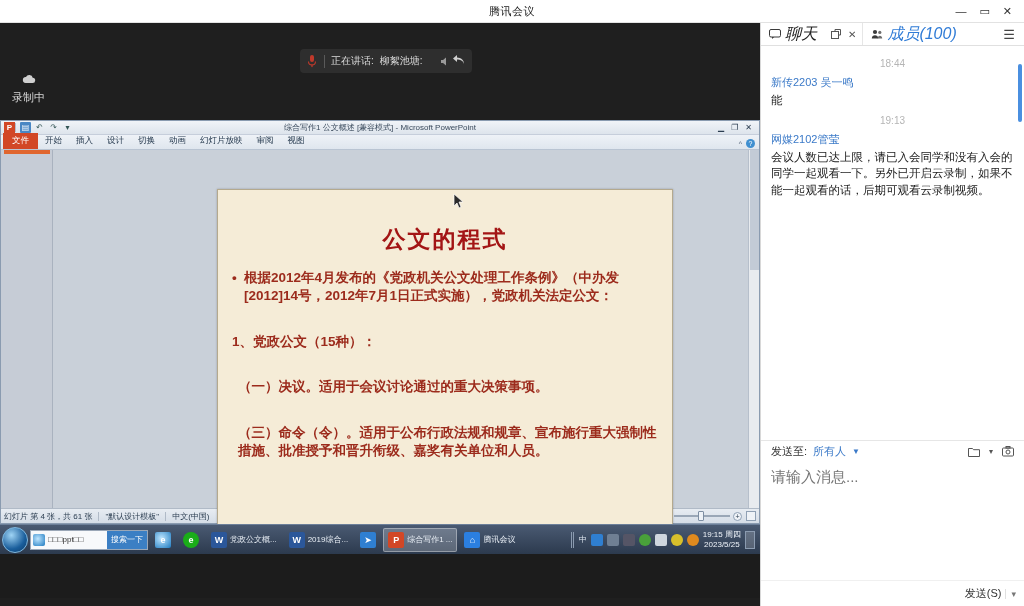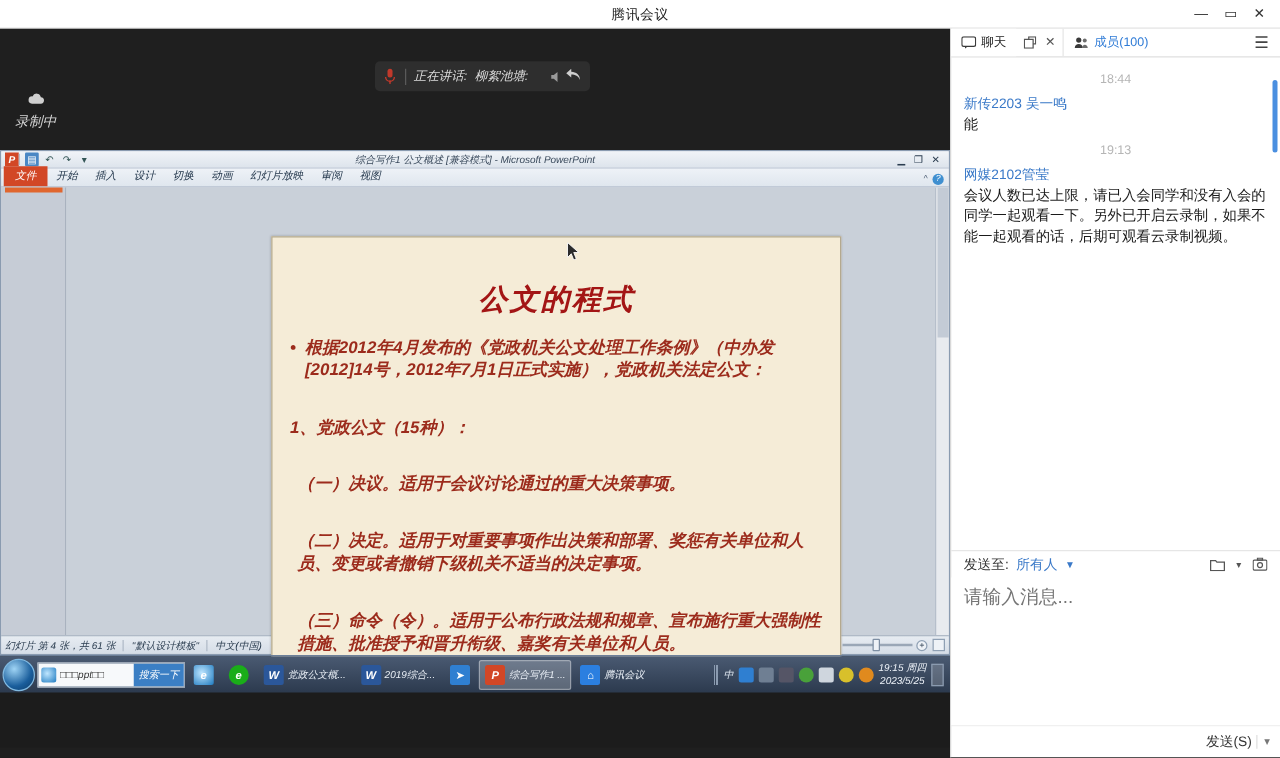--- a/index.html
+++ b/index.html
@@ -20,21 +20,20 @@
   .tm-winbtns {
     position: absolute; right: 4px; top: 0; height: 23px;
     display: flex; align-items: center; gap: 13px; padding-right: 8px;
   }
   .tm-winbtn { font-size: 11px; color: #333; line-height: 1; cursor: default; }
 
   
   .tm-body {
     position: absolute; left: 0; top: 23px; width: 760px; height: 505px;
     background: #1f1f1f;
-    font-style: italic;
   }
   .speak-pill {
     position: absolute; left: 300px; top: 26px; width: 172px; height: 24px;
     background: #2e2e2e; border-radius: 4px;
     display: flex; align-items: center; padding: 0 6px; gap: 6px;
   }
   .speak-mic { width: 12px; height: 14px; position: relative; flex: none; }
   .speak-divider { width: 1px; height: 13px; background: #5a5a5a; flex: none; }
   .speak-text { font-size: 10px; color: #dcdcdc; white-space: nowrap; }
   .speak-icons { margin-left: auto; display: flex; align-items: center; gap: 3px; }
@@ -200,22 +199,23 @@
   
   .chat-panel {
     position: absolute; left: 760px; top: 23px; width: 264px; height: 583px;
     background: #fff; border-left: 1px solid #d8d8d8; display: flex; flex-direction: column;
   }
   .chat-tabs {
     height: 23px; display: flex; align-items: stretch; border-bottom: 1px solid #e0e0e0;
     background: #fff; position: relative;
   }
   .chat-tab {
-    display: flex; align-items: center; gap: 4px; padding: 0 8px; font-size: 10px; color: #222;
+    display: flex; align-items: center; gap: 4px; padding: 0 8px; font-size: 16px; color: #222;
     position: relative;
+    font-style: italic;
   }
   .chat-tab.active { background: #fff; }
   .chat-tab.active::after {
     content: ""; position: absolute; left: 0; right: 0; bottom: -1px; height: 2px; background: transparent;
   }
   .chat-tab.members { border-left: 1px solid #e6e6e6; color: #2f7bd6; }
   .tab-ctrl { display: flex; align-items: center; gap: 7px; padding: 0 6px; color: #555; font-size: 10px; }
   .ham { margin-left: auto; padding: 0 9px; display: flex; align-items: center; font-size: 13px; color: #444; }
 
   .chat-scroll { flex: 1; position: relative; overflow: hidden; padding: 6px 10px 0 10px; }
@@ -341,21 +341,20 @@
         <div class="ppt-slidepane">
           <div class="slide">
             <div class="slide-title">公文的程式</div>
             <div class="slide-body">
               <div class="slide-li">
                 <span class="bullet">•</span>
                 <span class="txt">根据2012年4月发布的《党政机关公文处理工作条例》（中办发[2012]14号，2012年7月1日正式实施），党政机关法定公文：</span>
               </div>
               <div class="slide-p">1、党政公文（15种）：</div>
               <div class="slide-p hang">（一）决议。适用于会议讨论通过的重大决策事项。</div>
-              <div class="slide-p hang">（二）决定。适用于对重要事项作出决策和部署、奖惩有关单位和人员、变更或者撤销下级机关不适当的决定事项。</div>
               <div class="slide-p hang">（三）命令（令）。适用于公布行政法规和规章、宣布施行重大强制性措施、批准授予和晋升衔级、嘉奖有关单位和人员。</div>
             </div>
           </div>
           <div class="slide-cursor">
             <svg width="12" height="14" viewBox="0 0 12 14">
                 <path d="M1 0l9 8H6l2 5-2 1-2-5-3 3z" fill="#2b2b2b" stroke="#fff" stroke-width=".7"></path>
               </svg>
           </div>
           <div class="ppt-vscroll">
             <div class="vscroll-thumb"></div>

